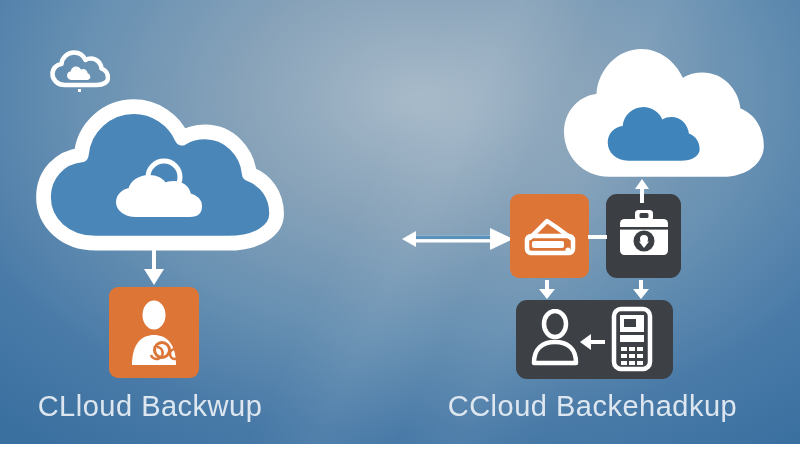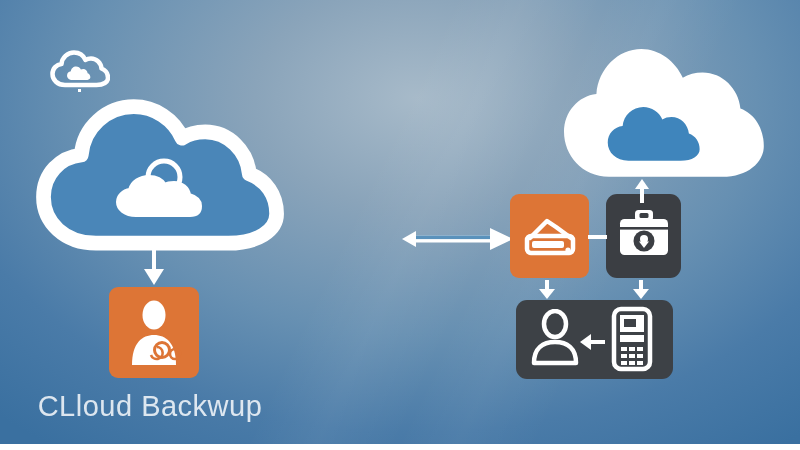--- a/index.html
+++ b/index.html
@@ -129,14 +129,15 @@
         <rect x="10" y="48" width="6" height="4"></rect>
           <rect x="18" y="48" width="6" height="4"></rect>
           <rect x="26" y="48" width="6" height="4"></rect>
         <rect x="10" y="55" width="6" height="4"></rect>
           <rect x="18" y="55" width="6" height="4"></rect>
           <rect x="26" y="55" width="6" height="4"></rect>
       </g>
     </svg>
   </div>
 
+  <div class="caption" style="left:440px;top:390px;width:305px;">CCloud Backehadkup</div>
 
 </div>
 
 </body></html>

